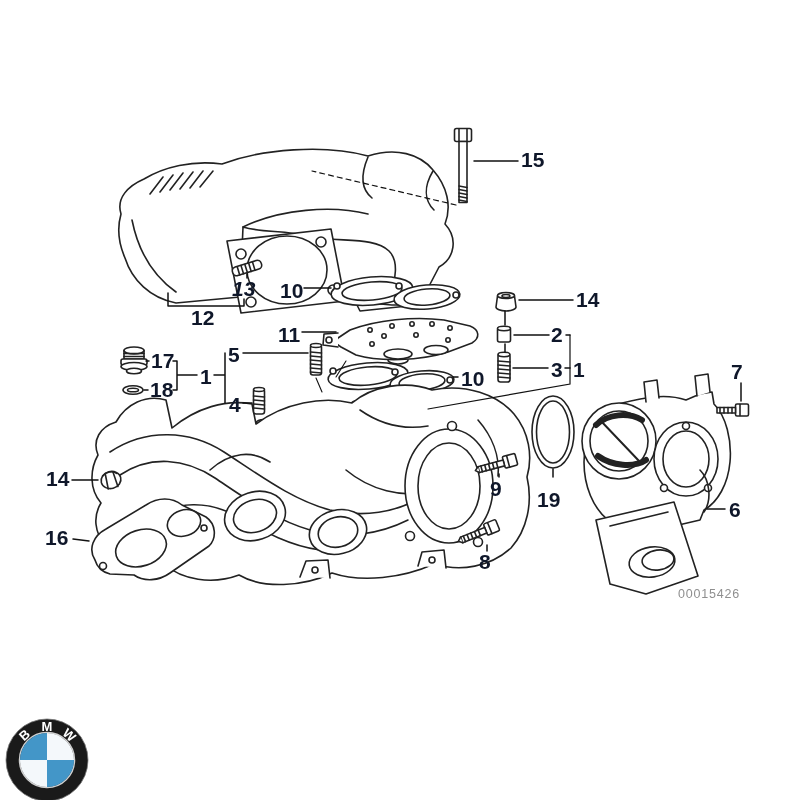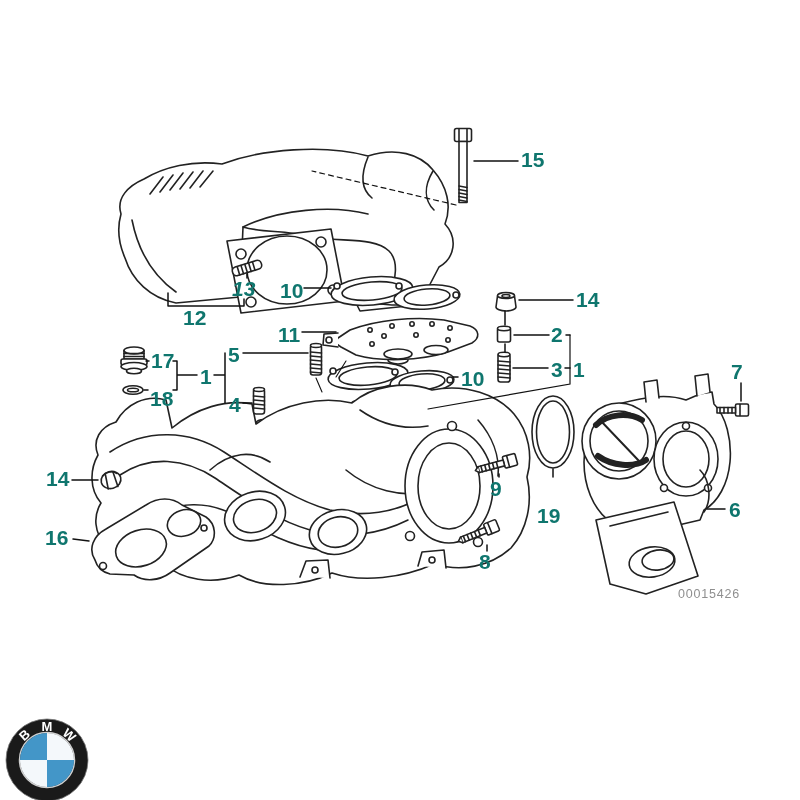--- a/index.html
+++ b/index.html
@@ -1,21 +1,21 @@
 <!DOCTYPE html>
 <html><head>
 <meta charset="utf-8">
 <style>
   html,body{margin:0;padding:0;background:#ffffff;}
   body{width:800px;height:800px;position:relative;overflow:hidden;
        font-family:"Liberation Sans", sans-serif;}
   .stage{position:absolute;left:0;top:0;width:800px;height:800px;}
   svg{position:absolute;left:0;top:0;}
   #labels-layer{position:absolute;left:0;top:0;width:800px;height:800px;pointer-events:none;}
-  .plabel{position:absolute;font-weight:700;font-size:21px;line-height:1;color:#0f766e;
+  .plabel{position:absolute;font-weight:700;font-size:21px;line-height:1;color:#0f172a;
           font-family:"Liberation Sans", sans-serif;letter-spacing:0;}
   .footer{position:absolute;left:0;top:700px;width:800px;height:100px;}
 </style>
 </head>
 <body>
 
 <div class="stage">
 <svg width="800" height="800" viewBox="0 0 800 800">
   <g fill="#ffffff" stroke="#222222" stroke-width="1.6" stroke-linejoin="round" stroke-linecap="round">
 
@@ -292,37 +292,37 @@
     <path d="M73,539 L89,541"></path>
     <path d="M487,545 L487,551"></path>
   </g>
 
   <text x="678" y="598" font-size="12.5" letter-spacing="0.8" fill="#8f8f8f" font-family="Liberation Sans, sans-serif">00015426</text>
 </svg>
 
 <div id="labels-layer">
       <span class="plabel" style="left: 521px; top: 149px;">15</span>
       <span class="plabel" style="left: 232px; top: 278px; font-style: italic;">13</span>
-      <span class="plabel" style="left: 183px; top: 307px;">12</span>
+      <span class="plabel" style="left: 191px; top: 307px;">12</span>
       <span class="plabel" style="left: 280px; top: 280px;">10</span>
       <span class="plabel" style="left: 278px; top: 324px;">11</span>
       <span class="plabel" style="left: 576px; top: 289px;">14</span>
       <span class="plabel" style="left: 551px; top: 324px;">2</span>
       <span class="plabel" style="left: 151px; top: 350px;">17</span>
-      <span class="plabel" style="left: 150px; top: 388px;">18</span>
+      <span class="plabel" style="left: 150px; top: 379px;">18</span>
       <span class="plabel" style="left: 200px; top: 366px;">1</span>
       <span class="plabel" style="left: 228px; top: 344px;">5</span>
       <span class="plabel" style="left: 229px; top: 394px;">4</span>
       <span class="plabel" style="left: 551px; top: 359px;">3</span>
       <span class="plabel" style="left: 573px; top: 359px;">1</span>
       <span class="plabel" style="left: 461px; top: 368px;">10</span>
       <span class="plabel" style="left: 731px; top: 361px;">7</span>
       <span class="plabel" style="left: 46px; top: 468px;">14</span>
       <span class="plabel" style="left: 490px; top: 478px;">9</span>
-      <span class="plabel" style="left: 537px; top: 505px;">19</span>
+      <span class="plabel" style="left: 537px; top: 489px;">19</span>
       <span class="plabel" style="left: 729px; top: 499px;">6</span>
       <span class="plabel" style="left: 45px; top: 527px;">16</span>
       <span class="plabel" style="left: 479px; top: 551px;">8</span>
     </div>
 </div>
 
 <div class="footer">
   <svg width="86" height="86" viewBox="0 0 86 86" style="left:4px;top:17px;">
     <circle cx="43" cy="43" r="41" fill="#1a1a1a" stroke="#777" stroke-width="0.8"></circle>
     <circle cx="43" cy="43" r="27.5" fill="none" stroke="#cfcfcf" stroke-width="1.5"></circle>

